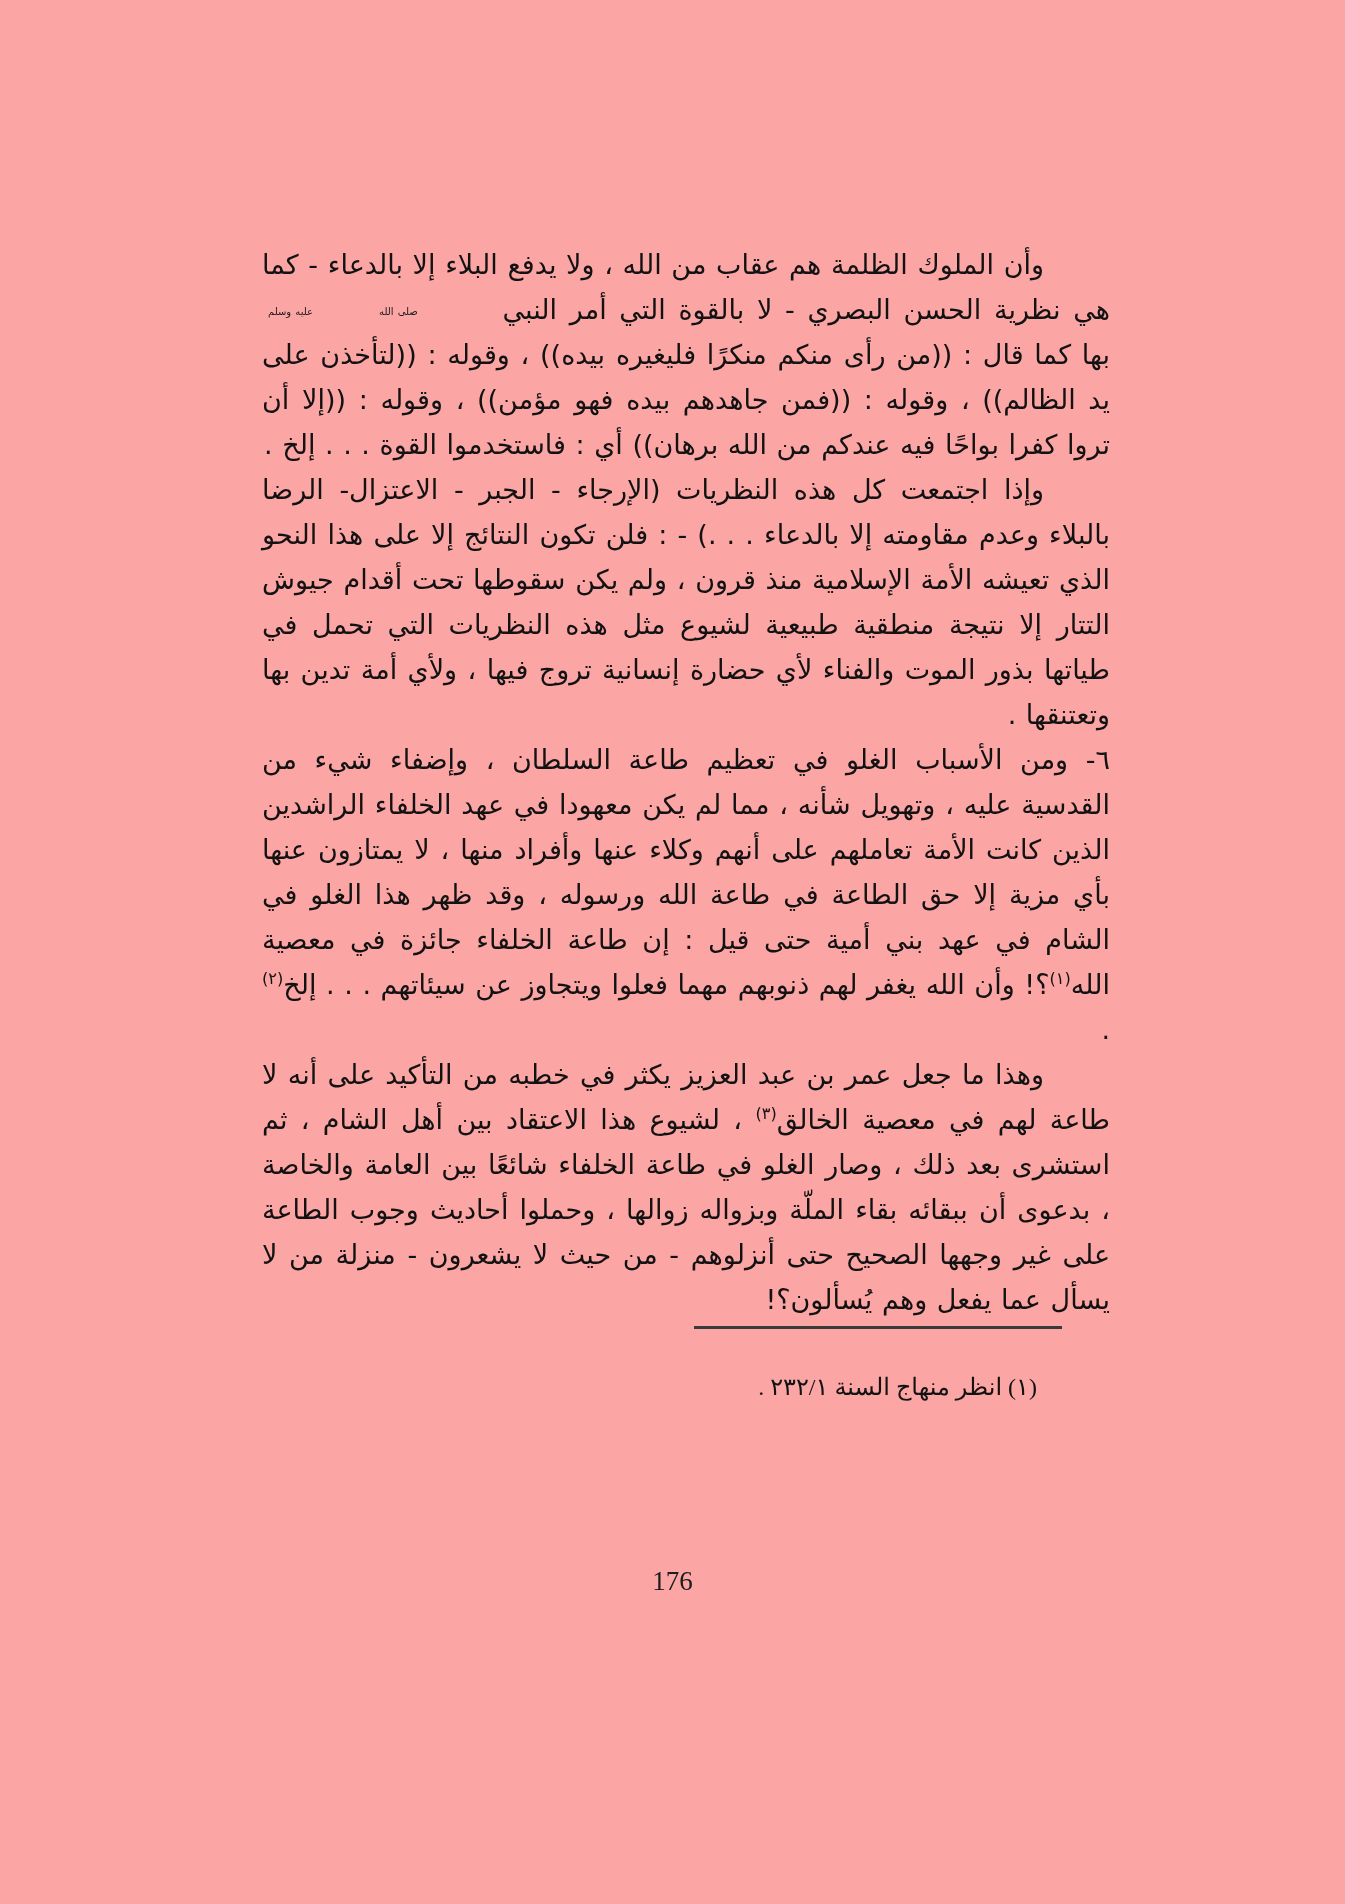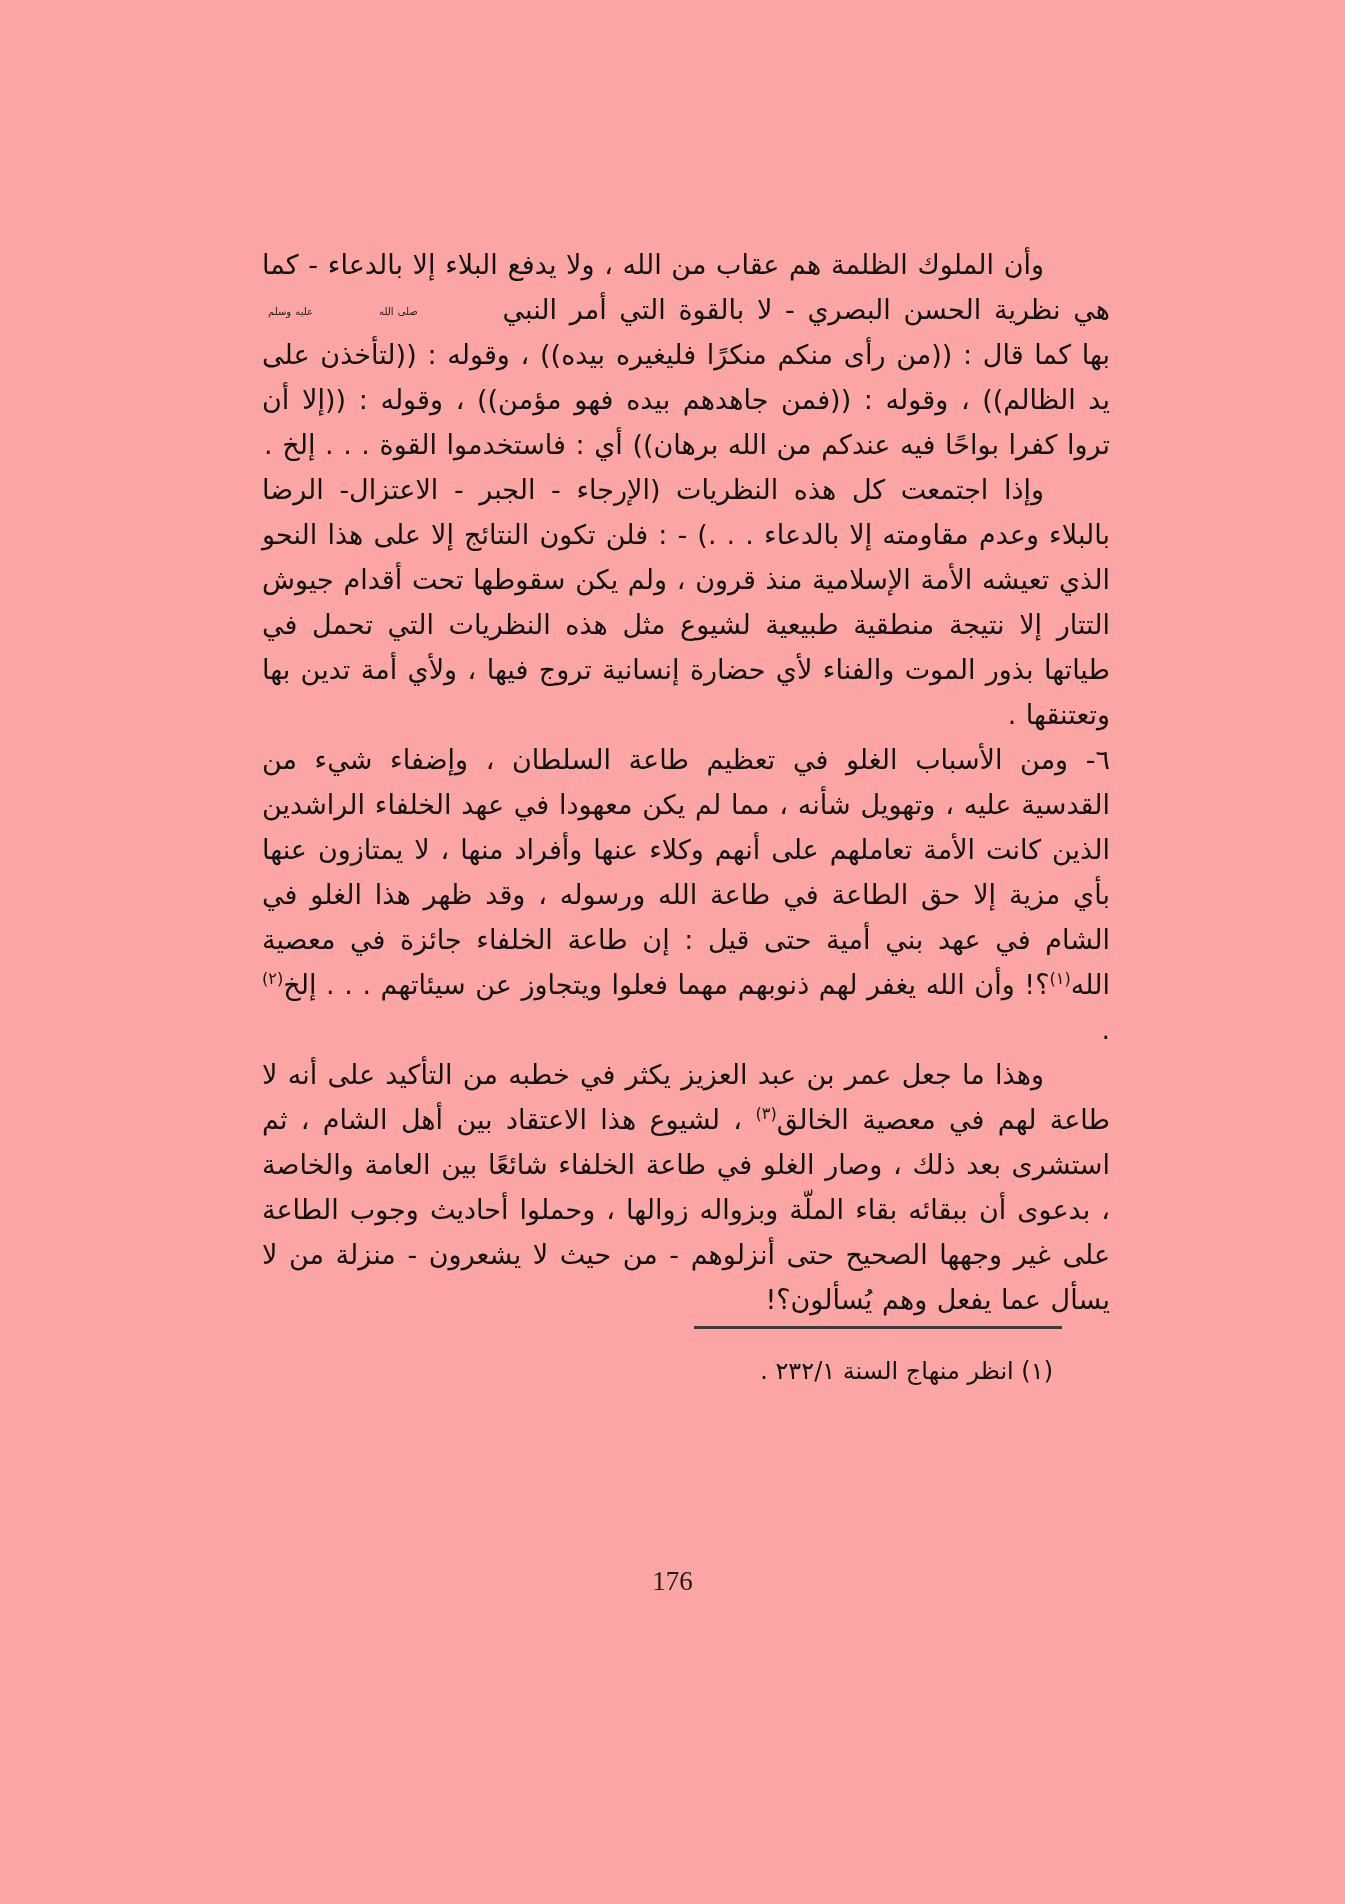--- a/index.html
+++ b/index.html
@@ -58,23 +58,24 @@
     position: absolute;
     top: 1348px;
     right: 292px;
     left: 262px;
     direction: rtl;
     text-align: justify;
     font-size: 24px;
     line-height: 46px;
   }
   .footnote {
-    margin: 0;
+    margin: 16px;
     padding-right: 100px;
     text-indent: -100px;
+    font-family: Liberation Serif, serif;
   }
   .page-number {
     position: absolute;
     top: 1566px;
     left: 0;
     right: 0;
     text-align: center;
     font-family: "Liberation Serif", "DejaVu Serif", serif;
     font-size: 27px;
     color: #1c1c1c;

